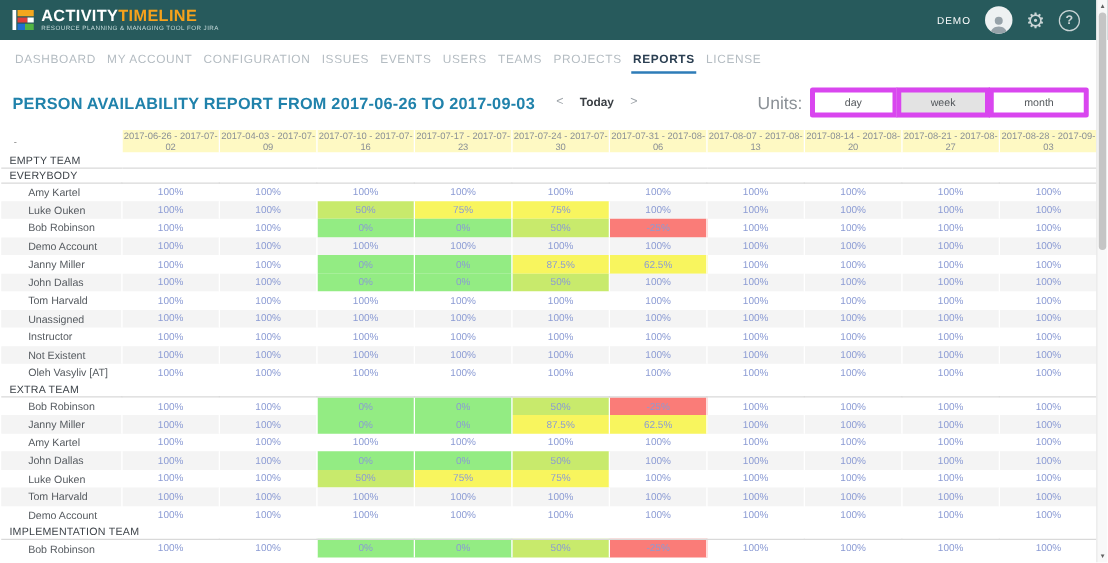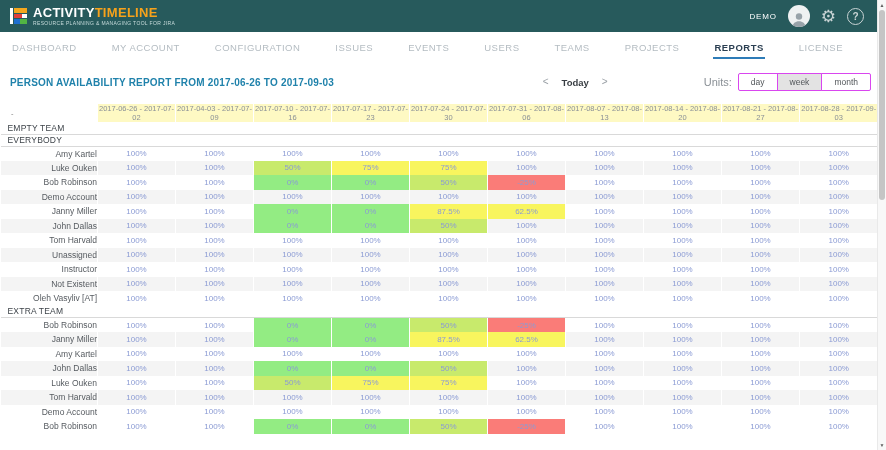--- a/index.html
+++ b/index.html
@@ -26,51 +26,51 @@
   .top-right { margin-left:auto; display:flex; align-items:center; gap:11px; }
   .demo-label { color:#fff; font-size:8px; letter-spacing:.8px; }
   .avatar { width:22px; height:22px; border-radius:50%; background:#eef1f2;
     display:flex; align-items:flex-end; justify-content:center; overflow:hidden; cursor:pointer; }
   .gear { color:#c9d4d5; font-size:17px; line-height:17px; cursor:pointer; }
   .help { width:17px; height:17px; border-radius:50%; border:1.5px solid #c9d4d5;
     color:#c9d4d5; font-size:10px; font-weight:bold; display:flex; align-items:center;
     justify-content:center; cursor:pointer; }
 
   
-  .navbar { height:30px; display:flex; align-items:center; padding-left:11px; gap:33px; }
+  .navbar { height:30px; display:flex; align-items:center; padding-left:11px; gap:7px; }
   .nav-item { font-size:9.5px; letter-spacing:.5px; color:#b4bcc2; cursor:pointer;
     text-decoration:none; padding:6px 1px 4px; border-bottom:2px solid transparent; }
   .nav-item.active { color:#2b3f52; font-weight:bold; border-bottom-color:#2e7cb8; }
 
   
   .report-row { height:40px; display:flex; align-items:center; }
-  .report-title { font-size:10px; font-weight:bold; color:#2082ab;
+  .report-title { font-size:13px; font-weight:bold; color:#2082ab;
     letter-spacing:.2px; margin-left:10px; }
   .pager { margin-left:auto; display:flex; align-items:center; gap:13px; }
   .chev { font-size:10px; color:#9aa0a6; cursor:pointer; line-height:10px; }
   .today { font-size:9.5px; font-weight:bold; color:#3a3f44; cursor:pointer; }
   .units { display:flex; align-items:center; margin-left:86px; margin-right:15px; }
-  .units-label { font-size:11px; color:#8a9096; margin-right:7px;padding-left:10px; }
-  .unit-btn { font-family:inherit; font-size:8.5px; color:#53575b; border:1px solid #d946ef;
-    background:#fff; padding:3px 12px; margin-left:-1px; cursor:pointer; }
+  .units-label { font-size:14px; color:#8a9096; margin-right:7px;padding-left:10px; }
+  .unit-btn { font-family:inherit; font-size:8.5px; color:#53575b; border:4px solid #d946ef;
+    background:#fff; padding:3px 24px; margin-left:-1px; cursor:pointer; }
   .unit-btn.first { border-radius:2px 0 0 2px; }
   .unit-btn.last  { border-radius:0 2px 2px 0; }
   .unit-btn.selected { background:#e3e3e3; }
 
   
   table { border-collapse:collapse; table-layout:fixed; width:877px; margin-top:2px; }
   col.name { width:97px; } col.date { width:78px; }
   thead th { height:15px; font-size:7.5px; font-weight:normal; color:#8a9096;
     background:#fef9c3; border-left:1px solid #fff; }
   thead th.corner { background:#fff; text-align:left; padding-left:10px; color:#808archive080; color:#808080; }
   tr.section td { height:12px; font-size:8.5px; font-weight:normal; color:#3d4349;
     letter-spacing:.2px; text-align:left; padding-left:7px; background:#fff;
     border-bottom:1px solid #d9d9d9; }
   tr.member { height:14.5px; }
-  tr.member td.name { font-size:8.5px; color:#565b60; text-align:right; padding-left:7px; }
+  tr.member td.name { font-size:8.5px; color:#565b60; text-align:left; padding-left:22px; }
   tr.member td.val { font-size:8px; color:var(--c-val,#8b9bd4); text-align:center;
     border-left:1px solid #fff; }
   tr.member.alt td { background:#f4f4f4; }
   
   tr.member td.m-g  { background:var(--c-green,#93ec83); }
   tr.member td.m-yg { background:var(--c-yg,#c8ea6c); }
   tr.member td.m-y  { background:var(--c-yellow,#f8f55e); }
   tr.member td.m-r  { background:var(--c-red,#fa7c78); }
 
   
@@ -417,20 +417,23 @@
           <td class="val">100%</td>
           <td class="val">100%</td>
           <td class="val">100%</td>
           <td class="val">100%</td>
           <td class="val">100%</td>
           <td class="val">100%</td>
           <td class="val">100%</td>
           <td class="val">100%</td>
           <td class="val">100%</td>
         </tr>
+        <tr class="section">
+          <td colspan="11">IMPLEMENTATION TEAM</td>
+        </tr>
         <tr class="member">
           <td class="name">Bob Robinson</td>
           <td class="val">100%</td>
           <td class="val">100%</td>
           <td class="val m-g">0%</td>
           <td class="val m-g">0%</td>
           <td class="val m-yg">50%</td>
           <td class="val m-r">-25%</td>
           <td class="val">100%</td>
           <td class="val">100%</td>

